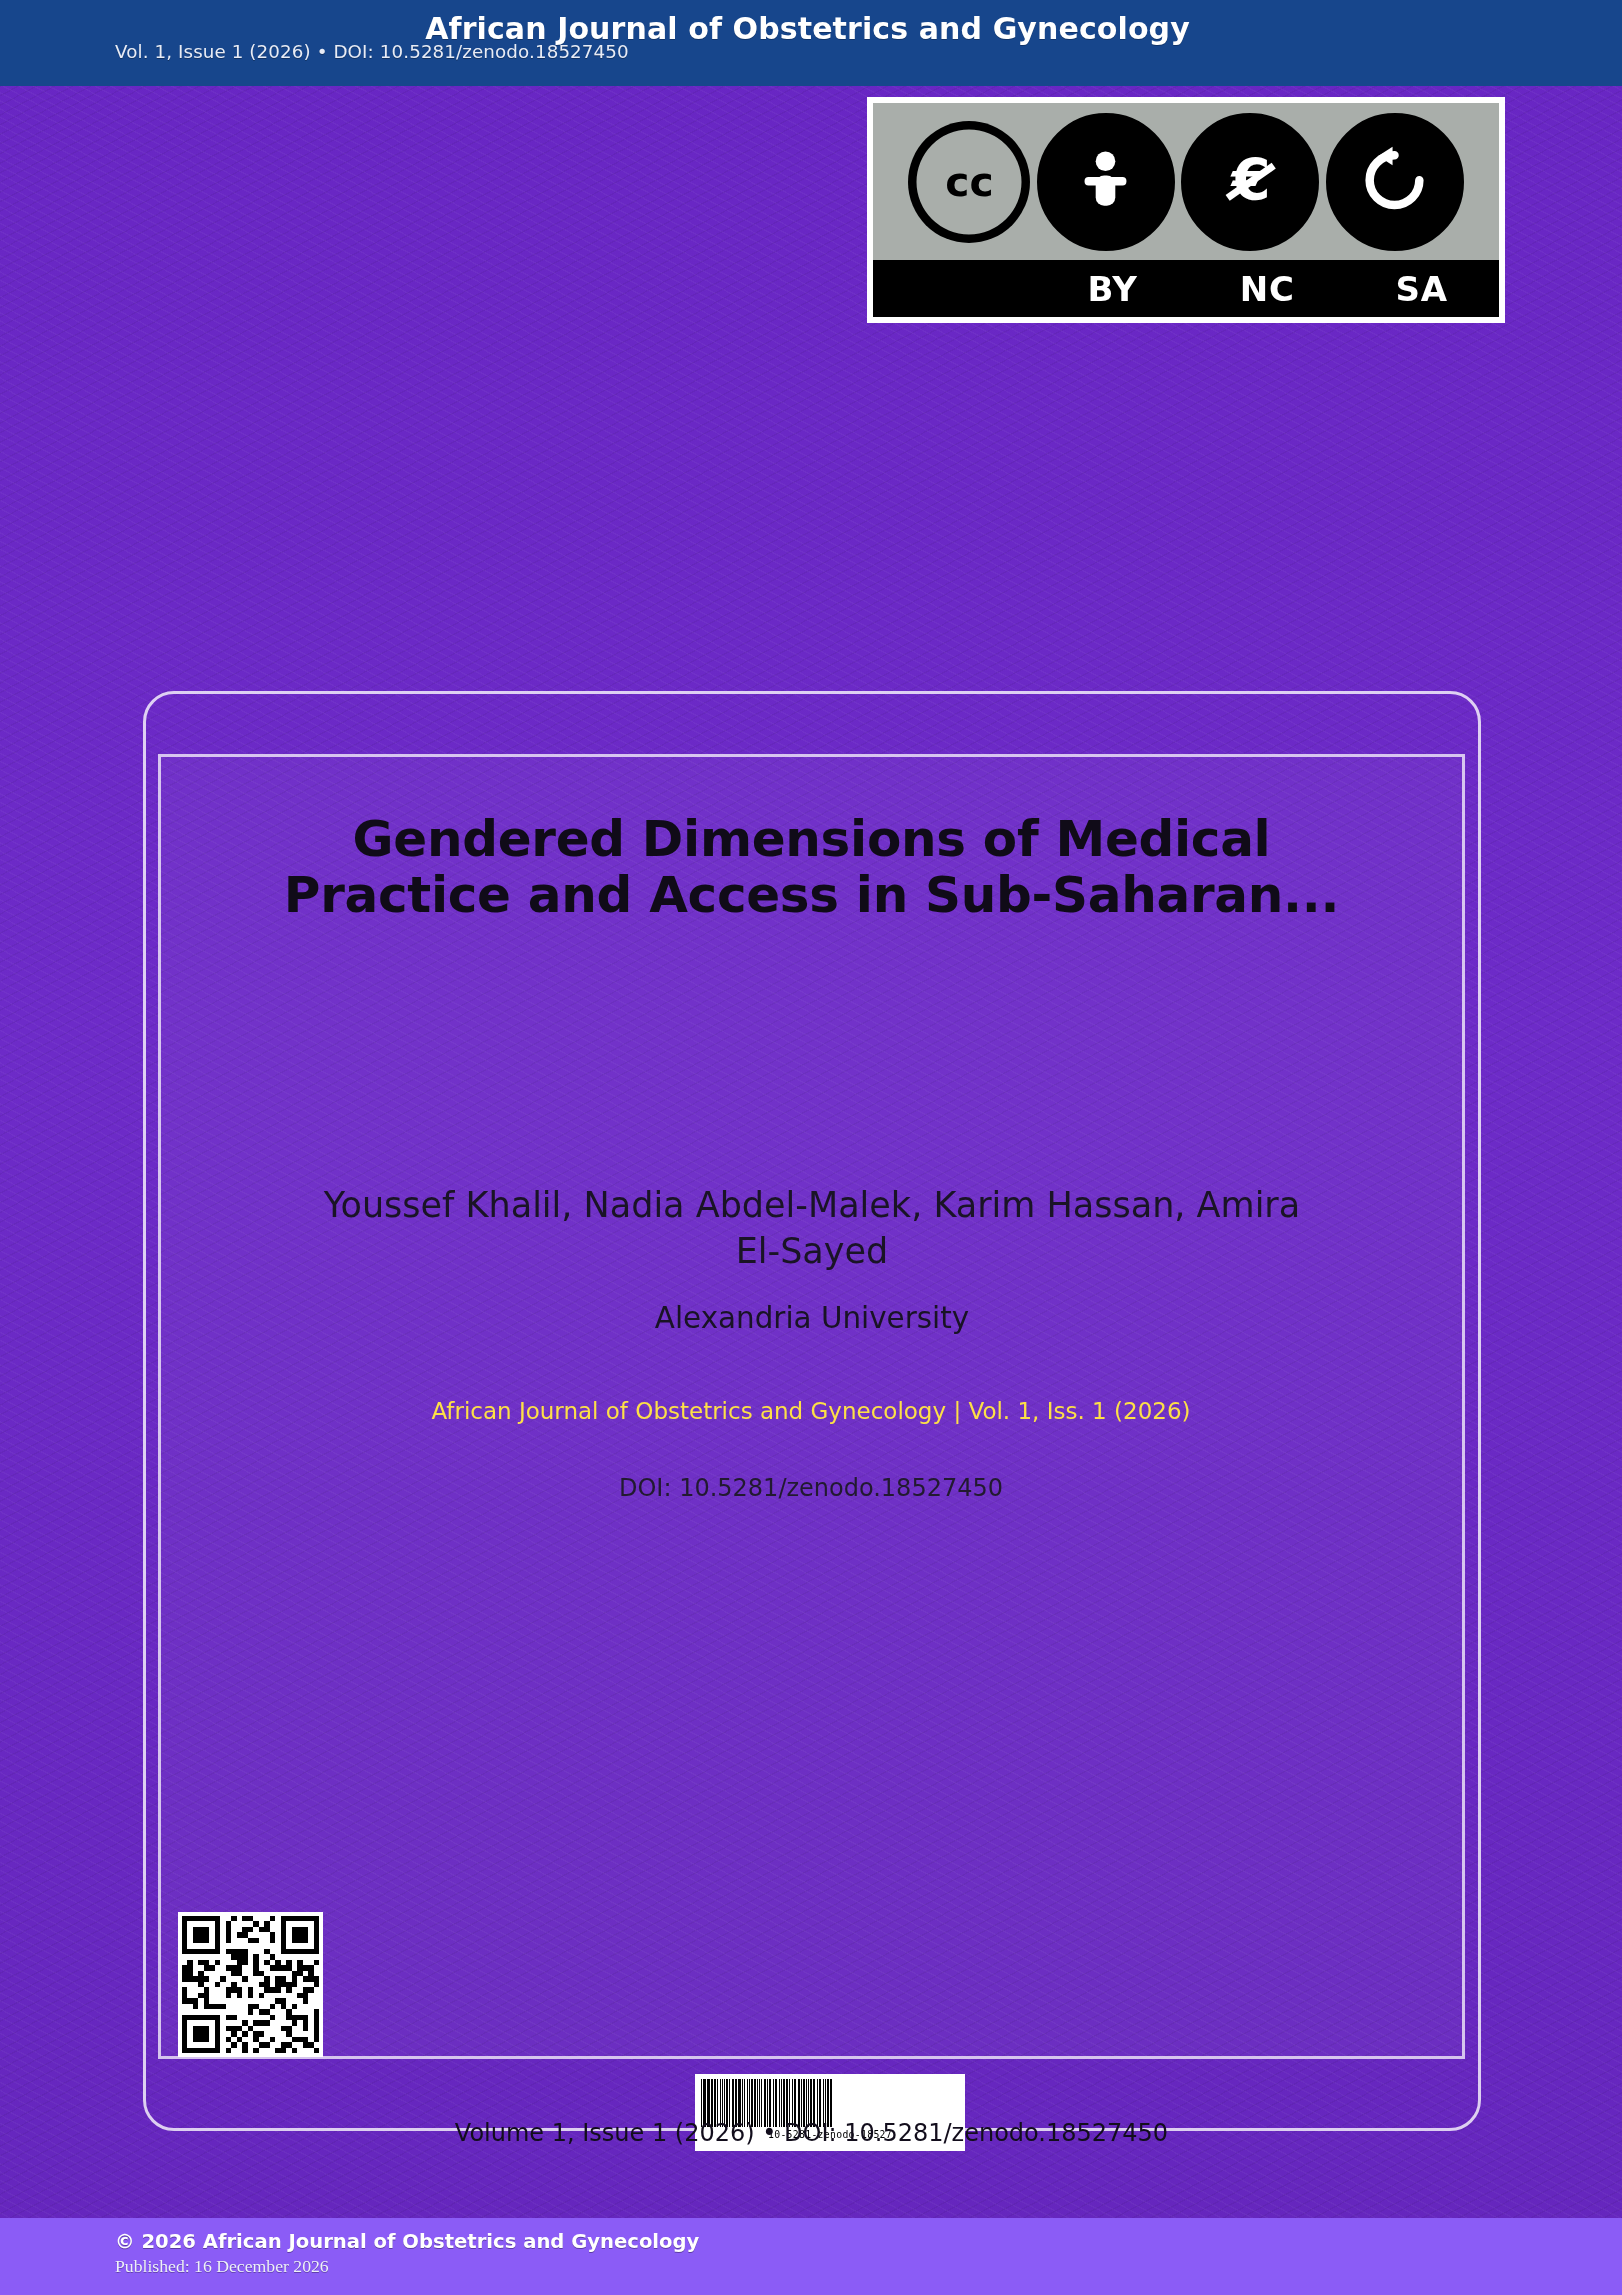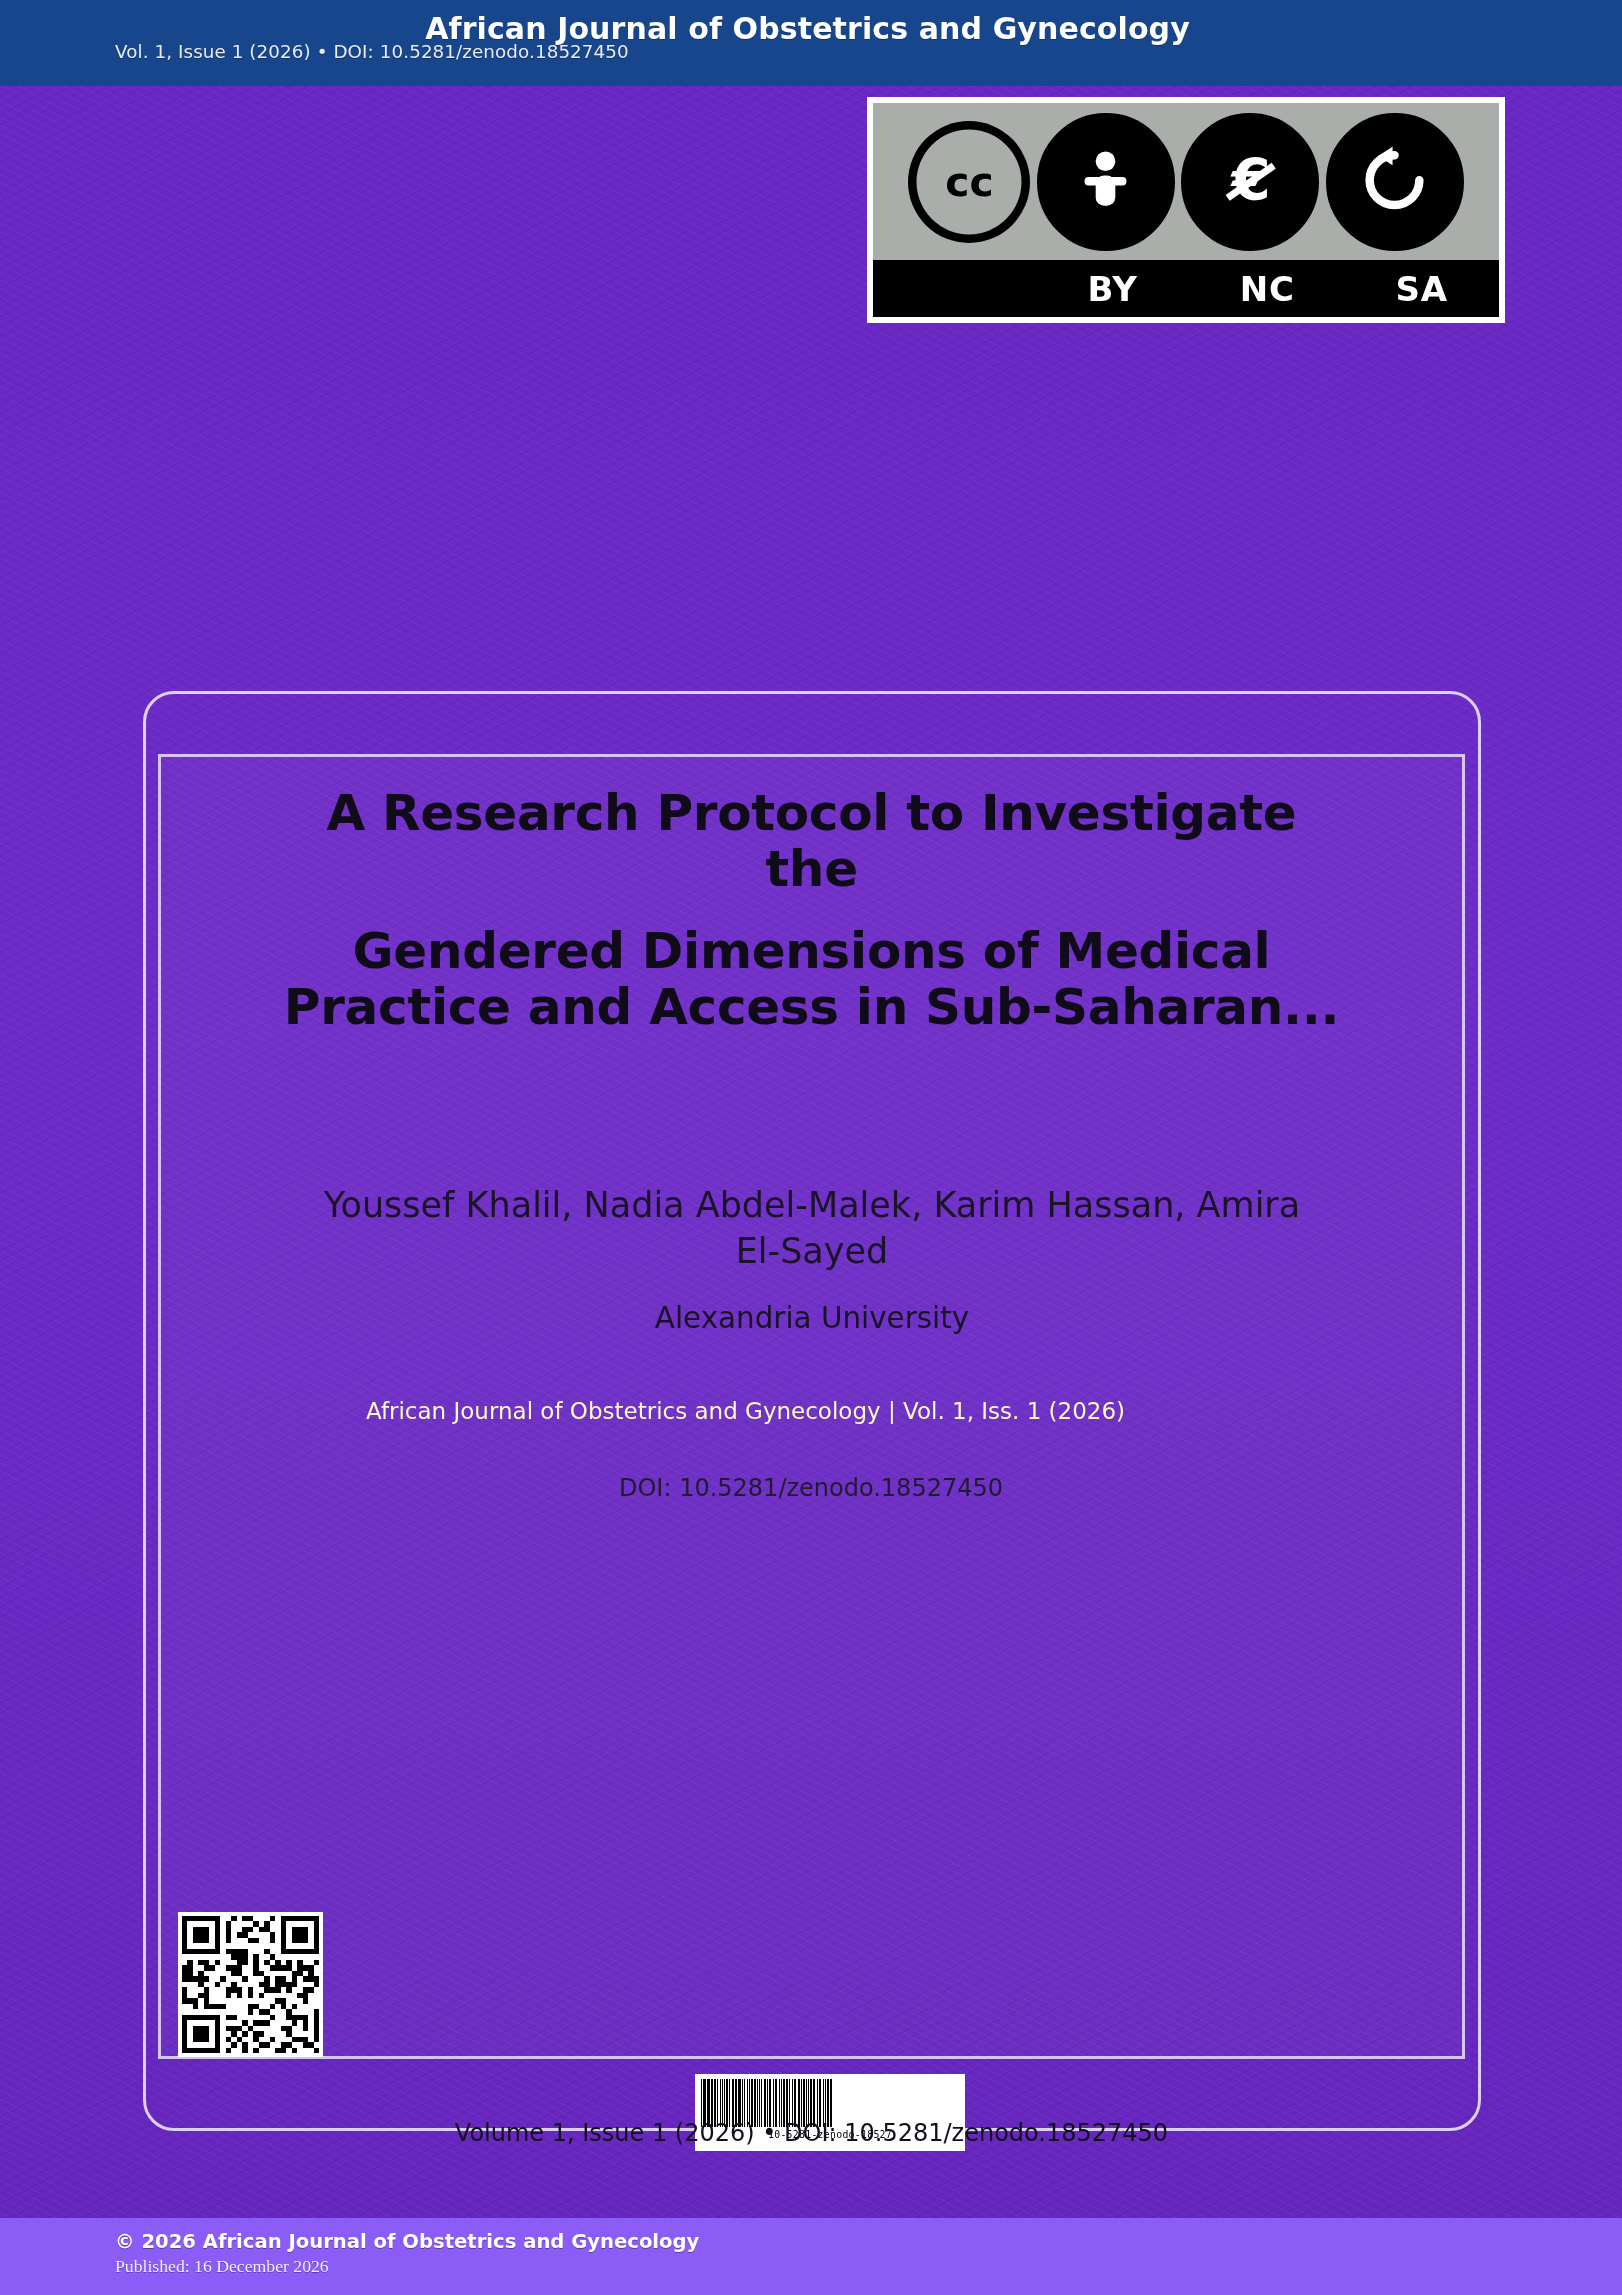--- a/index.html
+++ b/index.html
@@ -167,22 +167,22 @@
     width: 1008px;
     text-align: center;
     color: #191325;
     font-size: 29.4px;
   }
   .cite {
     position: absolute;
     left: 366px;
     top: 1395px;
     width: 890px;
-    text-align: left;
-    color: #fef9c3;
+    text-align: center;
+    color: #fde047;
     font-size: 23px;
     line-height: 1.42;
   }
   .doi {
     position: absolute;
     left: 366px;
     top: 1474px;
     width: 890px;
     text-align: center;
     color: #221a30;
@@ -318,21 +318,20 @@
       <span>BY</span>
       <span>NC</span>
       <span>SA</span>
     </div>
   </div>
 
   <div class="card-outer"></div>
   <div class="card-inner"></div>
 
   <div class="title-block">
-    <div class="title-line">A Research Protocol to Investigate the</div>
     <div class="title-line second">Gendered Dimensions of Medical Practice and Access in Sub-Saharan...</div>
   </div>
 
   <div class="authors">Youssef Khalil, Nadia Abdel-Malek, Karim Hassan, Amira El-Sayed</div>
   <div class="affiliation">Alexandria University</div>
   <div class="cite">African Journal of Obstetrics and Gynecology | Vol. 1, Iss. 1 (2026)</div>
   <div class="doi">DOI: 10.5281/zenodo.18527450</div>
 
   <div class="qr">
     <div class="qr-grid" id="qrgrid">

